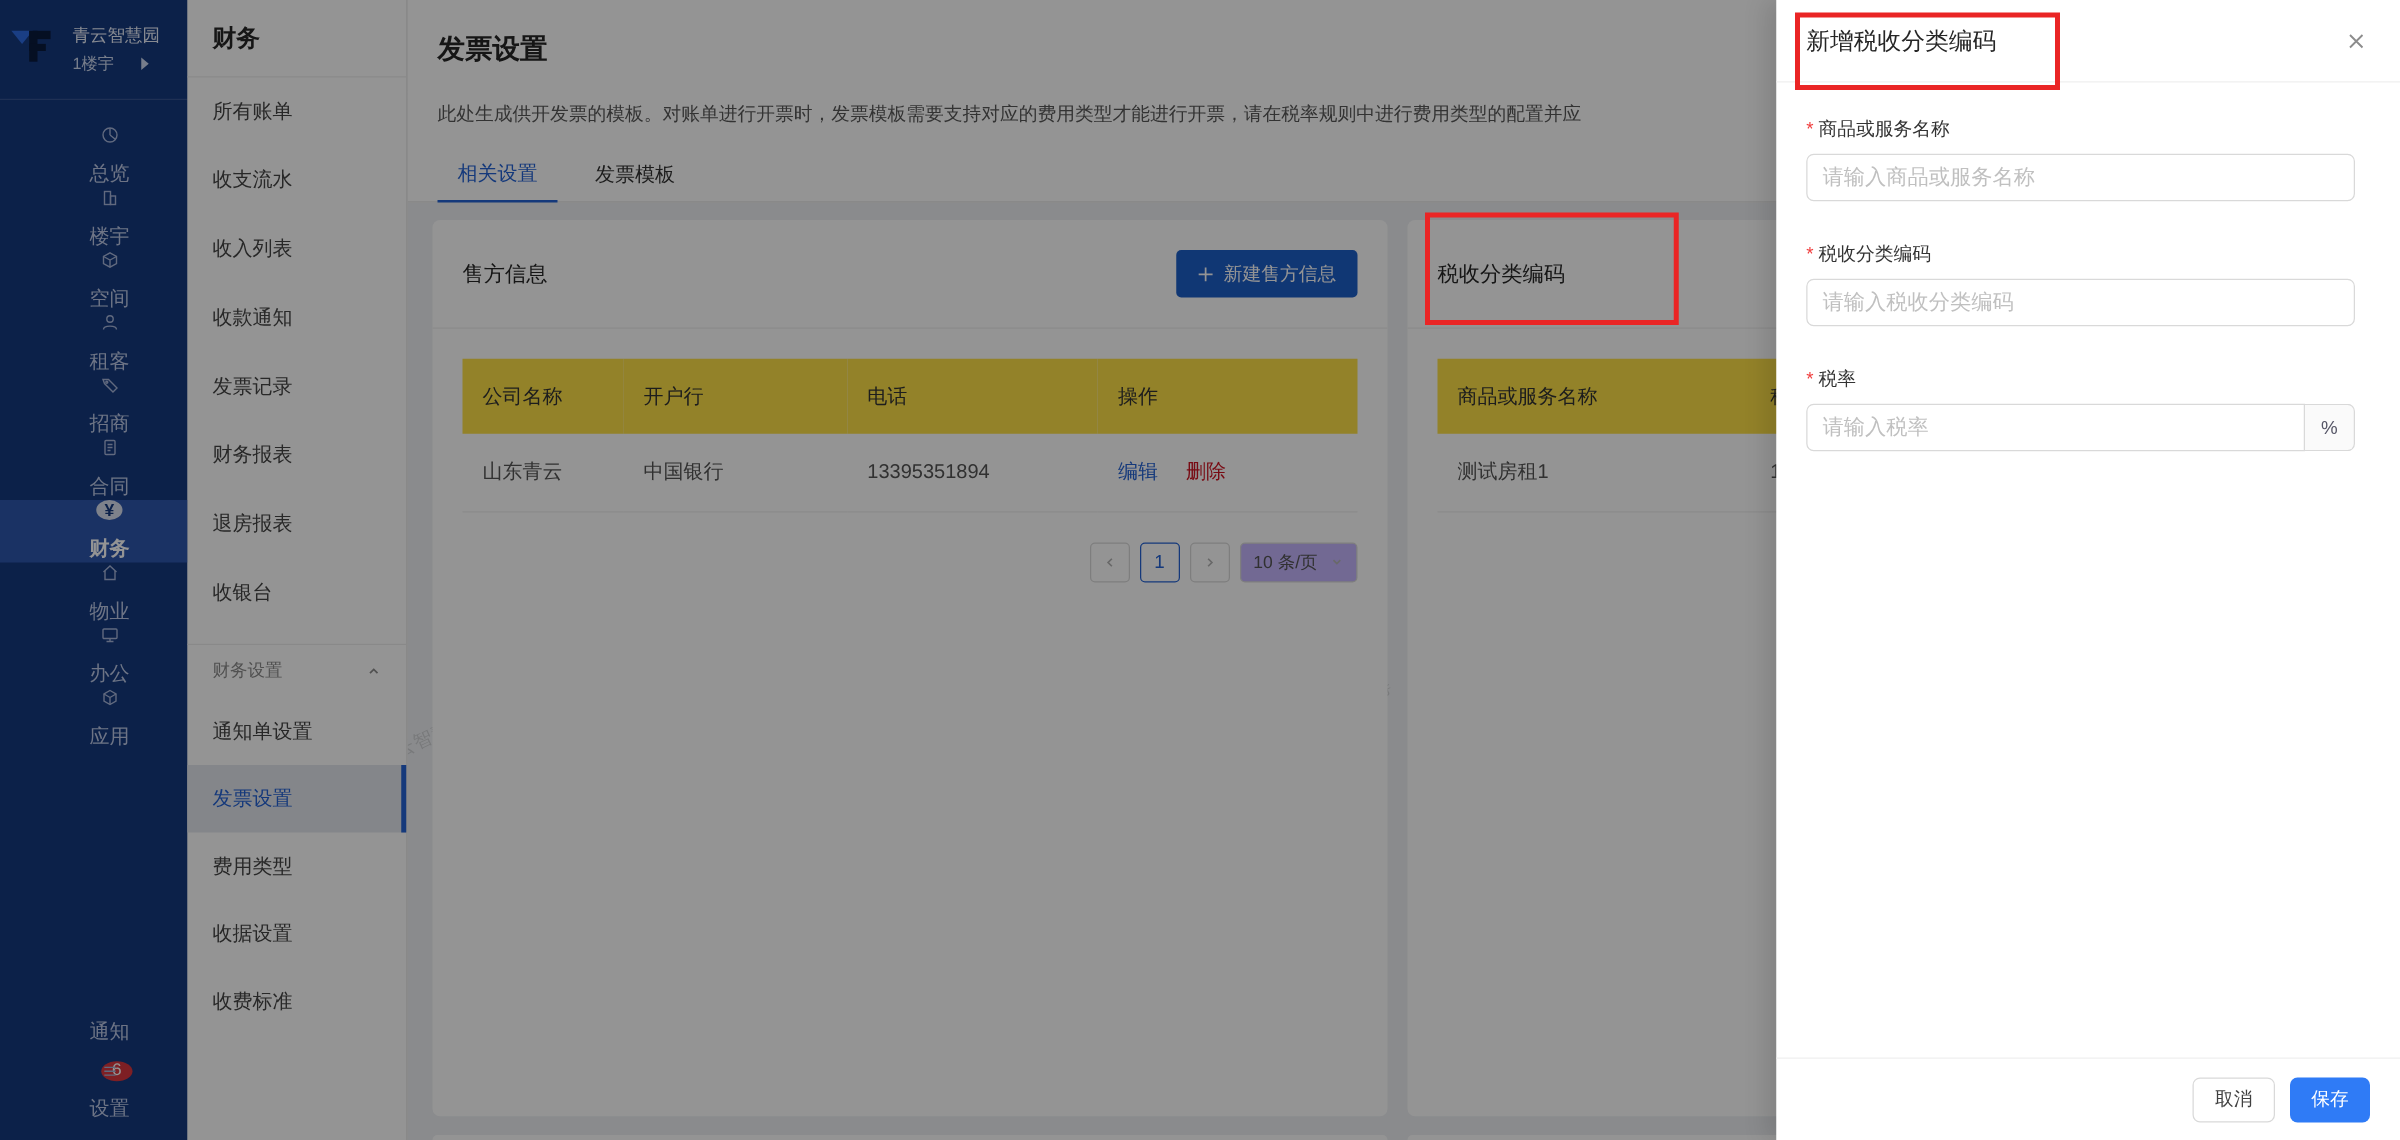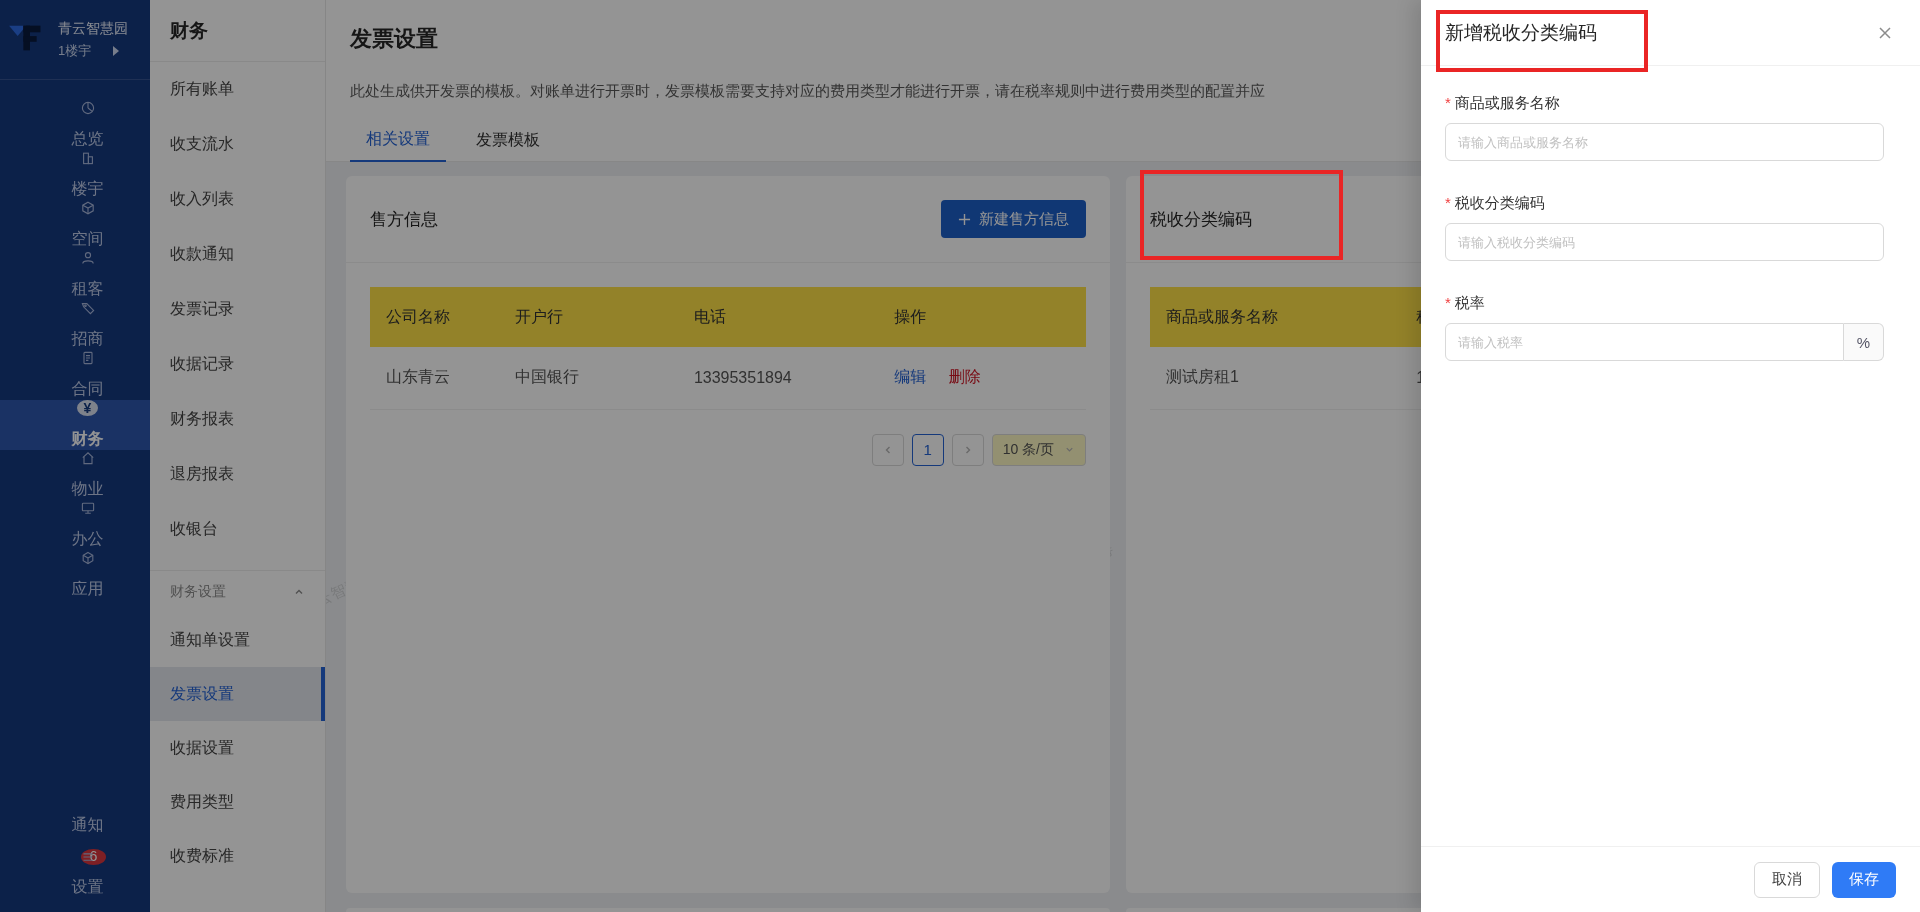--- a/index.html
+++ b/index.html
@@ -53,41 +53,41 @@
   thead tr { background:#fde047; }
   th { height:60px; font-weight:500; color:#333; font-size:16px; text-align:left; padding:0 16px; }
   td { height:62px; font-size:16px; color:#555; padding:0 16px; border-bottom:1px solid #f0f0f0; }
   .lnk { text-decoration:none; font-size:16px; margin-right:18px; cursor:pointer; }
   .lnk.edit { color:#2563d4; }
   .lnk.del { color:#cf1322; }
   .pagination { margin-top:24px; display:flex; justify-content:flex-end; align-items:center; gap:8px; }
   .pg-btn { width:32px; height:32px; border:1px solid #d9d9d9; border-radius:4px; background:#fff; display:flex; align-items:center; justify-content:center; cursor:pointer; }
   .pg-btn svg { stroke:#b5b5b5; }
   .pg-page { width:32px; height:32px; border:1px solid #2563d4; border-radius:4px; background:#fff; color:#2563d4; font-size:15px; display:flex; align-items:center; justify-content:center; cursor:pointer; }
-  .pg-select { height:32px; border:1px solid #d9d9d9; border-radius:4px; background:#fef9c3; display:flex; align-items:center; padding:0 10px; gap:10px; color:#555; font-size:14px; cursor:pointer; }
+  .pg-select { height:32px; border:1px solid #d9d9d9; border-radius:4px; background:#c4b5fd; display:flex; align-items:center; padding:0 10px; gap:10px; color:#555; font-size:14px; cursor:pointer; }
   .pg-select svg { stroke:#b5b5b5; }
   .sliver { position:absolute; bottom:0; height:4px; background:#fff; border-radius:6px 6px 0 0; }
   .sliver.a { left:20px; width:764px; } .sliver.b { left:800px; width:784px; }
 
   
   .wm-layer { position:absolute; inset:0; pointer-events:none; overflow:hidden; }
   .wm { position:absolute; font-size:15px; letter-spacing:1px; color:rgba(50,50,50,.16); transform:rotate(-25deg); white-space:nowrap; }
 
   
   .mask { position:absolute; inset:0; background:rgba(0,0,0,.42); z-index:50; }
   .drawer { position:absolute; left:1421px; top:0; width:499px; height:912px; background:#fff; box-shadow:-8px 0 18px rgba(0,0,0,.12); z-index:60; }
   .drawer-header { height:66px; border-bottom:1px solid #f0f0f0; display:flex; align-items:center; padding:0 26px 0 24px; }
   .drawer-title { font-size:19px; font-weight:500; color:#262626; }
   .drawer-close { margin-left:auto; background:none; border:none; cursor:pointer; display:flex; }
   .drawer-close svg { stroke:#8c8c8c; }
   .drawer-body { padding:28px 36px 16px 24px; }
   .field { margin-bottom:33px; }
   .field-label { display:block; font-size:15px; color:#333; margin-bottom:10px; }
   .star { color:#f03e3e; margin-right:4px; }
-  .inp { width:100%; height:38px; border:1px solid #d9d9d9; border-radius:6px; padding:0 12px; font-size:13px; color:#333; outline:none; background:#fff; }
+  .inp { width:100%; height:38px; border:1px solid #d9d9d9; border-radius:6px; padding:0 12px; font-size:17px; color:#333; outline:none; background:#fff; }
   .inp::placeholder { color:#c0c0c0; }
   .inp-group { display:flex; }
   .inp-group .inp { flex:1; border-radius:6px 0 0 6px; }
   .addon { width:40px; border:1px solid #d9d9d9; border-left:none; border-radius:0 6px 6px 0; background:#fafafa; display:flex; align-items:center; justify-content:center; color:#556; font-size:15px; }
   .drawer-footer { position:absolute; bottom:0; left:0; right:0; height:66px; border-top:1px solid #f0f0f0; display:flex; align-items:center; justify-content:flex-end; gap:12px; padding:0 24px; }
   .btn-cancel { height:36px; padding:0 17px; border:1px solid #d9d9d9; border-radius:6px; background:#fff; color:#404040; font-size:15px; cursor:pointer; }
   .btn-save { height:36px; padding:0 17px; border:none; border-radius:6px; background:#2f7bf6; color:#fff; font-size:15px; cursor:pointer; }
 
   
   .annot { position:absolute; border:4px solid #ea2525; z-index:70; pointer-events:none; }
@@ -206,35 +206,34 @@
     </div>
   </aside>
 
   <nav class="submenu">
     <div class="submenu-title">财务</div>
     <div class="submenu-item">所有账单</div>
     <div class="submenu-item">收支流水</div>
     <div class="submenu-item">收入列表</div>
     <div class="submenu-item">收款通知</div>
     <div class="submenu-item">发票记录</div>
-    <div class="submenu-item">收据记录</div>
     <div class="submenu-item">财务报表</div>
     <div class="submenu-item">退房报表</div>
     <div class="submenu-item">收银台</div>
     <div class="group-divider"></div>
     <div class="group-label">
       <span>财务设置</span>
       <svg width="12" height="12" viewBox="0 0 12 12" fill="none" stroke-width="1.4">
           <path d="M3 7.5 6 4.5 9 7.5"></path>
         </svg>
     </div>
     <div class="submenu-item g">通知单设置</div>
     <div class="submenu-item g active">发票设置</div>
+    <div class="submenu-item g">费用类型</div>
     <div class="submenu-item g">收据设置</div>
-    <div class="submenu-item g">费用类型</div>
     <div class="submenu-item g">收费标准</div>
   </nav>
 
   <main class="content">
     <div class="wm-layer" id="watermark-layer">
         <span class="wm" style="left: -30px; top: 45px;">青云智慧园区于得涛</span>
         <span class="wm" style="left: 310px; top: 45px;">青云智慧园区于得涛</span>
         <span class="wm" style="left: 650px; top: 45px;">青云智慧园区于得涛</span>
         <span class="wm" style="left: 990px; top: 45px;">青云智慧园区于得涛</span>
         <span class="wm" style="left: 1330px; top: 45px;">青云智慧园区于得涛</span>

